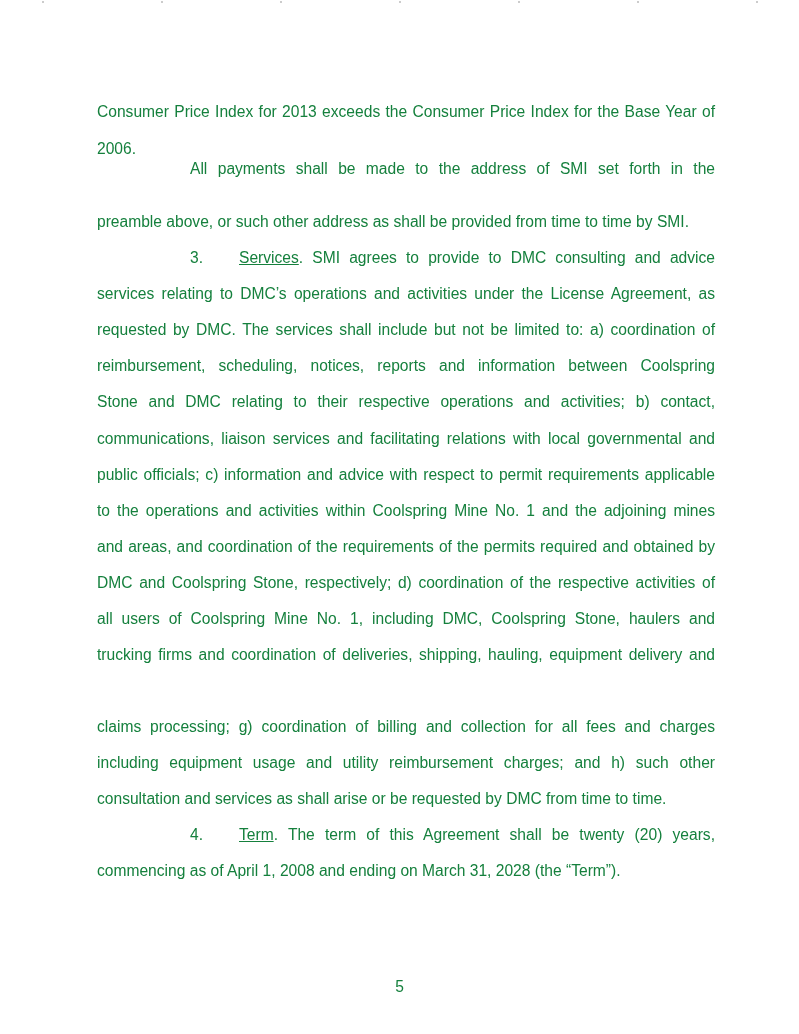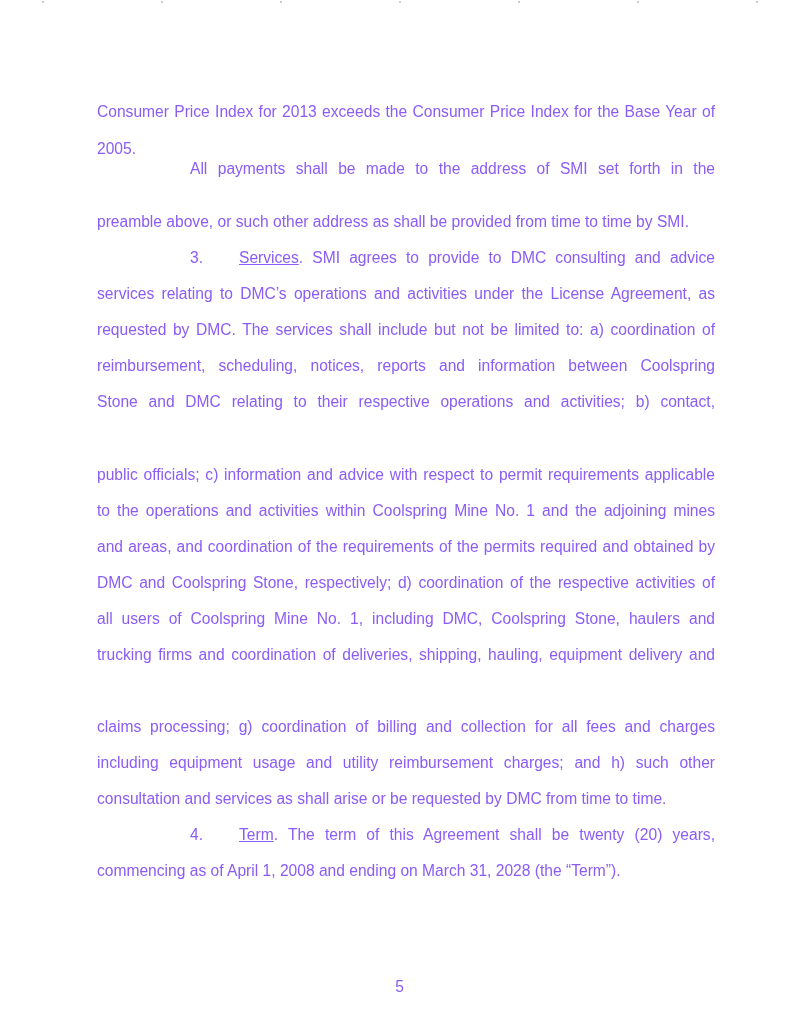--- a/index.html
+++ b/index.html
@@ -1,21 +1,21 @@
 <!DOCTYPE html>
 <html><head>
 <meta charset="utf-8">
 <style>
   html, body { margin: 0; padding: 0; background: #ffffff; }
   body { width: 799px; height: 1034px; position: relative; overflow: hidden; }
   .page {
     position: absolute; left: 0; top: 0; width: 638px; height: 1034px;
     background: #ffffff;
     font-family: "Liberation Sans", sans-serif;
-    color: #8b5cf6;
+    color: #15803d;
     font-size: 15.6px;
   }
   .scan-marks { position: absolute; top: 0; left: 0; width: 799px; height: 6px; }
   .scan-marks span {
     position: absolute; top: 1px; width: 2px; height: 2px; background: #bbb; border-radius: 1px;
   }
   .line {
     position: absolute; left: 97px; width: 618px;
     white-space: nowrap;
     line-height: 18px;
@@ -37,30 +37,31 @@
     <span style="left:42px"></span>
       <span style="left:161px"></span>
       <span style="left:280px"></span>
       <span style="left:399px"></span>
       <span style="left:518px"></span>
       <span style="left:637px"></span>
       <span style="left:756px"></span>
   </div>
 
   <div class="line justify" style="top:103px">Consumer Price Index for 2013 exceeds the Consumer Price Index for the Base Year of</div>
-  <div class="line" style="top:140px">2005.</div>
+  <div class="line" style="top:140px">2006.</div>
 
   <div class="line indent justify" style="top:160px">All payments shall be made to the address of SMI set forth in the</div>
   <div class="line" style="top:213px">preamble above, or such other address as shall be provided from time to time by SMI.</div>
 
   <div class="line indent justify" style="top:249px"><span class="num">3.</span><span class="u">Services</span><span>.  SMI agrees to provide to DMC consulting and advice</span></div>
   <div class="line justify" style="top:321px">requested by DMC.  The services shall include but not be limited to: a) coordination of</div>
   <div class="line justify" style="top:285px">services relating to DMC’s operations and activities under the License Agreement, as</div>
   <div class="line justify" style="top:357px">reimbursement, scheduling, notices, reports and information between Coolspring</div>
   <div class="line justify" style="top:393px">Stone and DMC relating to their respective operations and activities; b) contact,</div>
+  <div class="line justify" style="top:430px">communications, liaison services and facilitating relations with local governmental and</div>
   <div class="line justify" style="top:466px">public officials; c) information and advice with respect to permit requirements applicable</div>
   <div class="line justify" style="top:502px">to the operations and activities within Coolspring Mine No. 1 and the adjoining mines</div>
   <div class="line justify" style="top:538px">and areas, and coordination of the requirements of the permits required and obtained by</div>
   <div class="line justify" style="top:574px">DMC and Coolspring Stone, respectively; d) coordination of the respective activities of</div>
   <div class="line justify" style="top:610px">all users of Coolspring Mine No. 1, including DMC, Coolspring Stone, haulers and</div>
   <div class="line justify" style="top:646px">trucking firms and coordination of deliveries, shipping, hauling, equipment delivery and</div>
   <div class="line justify" style="top:718px">claims processing; g) coordination of billing and collection for all fees and charges</div>
   <div class="line justify" style="top:754px">including equipment usage and utility reimbursement charges; and h) such other</div>
   <div class="line" style="top:790px">consultation and services as shall arise or be requested by DMC from time to time.</div>
 

